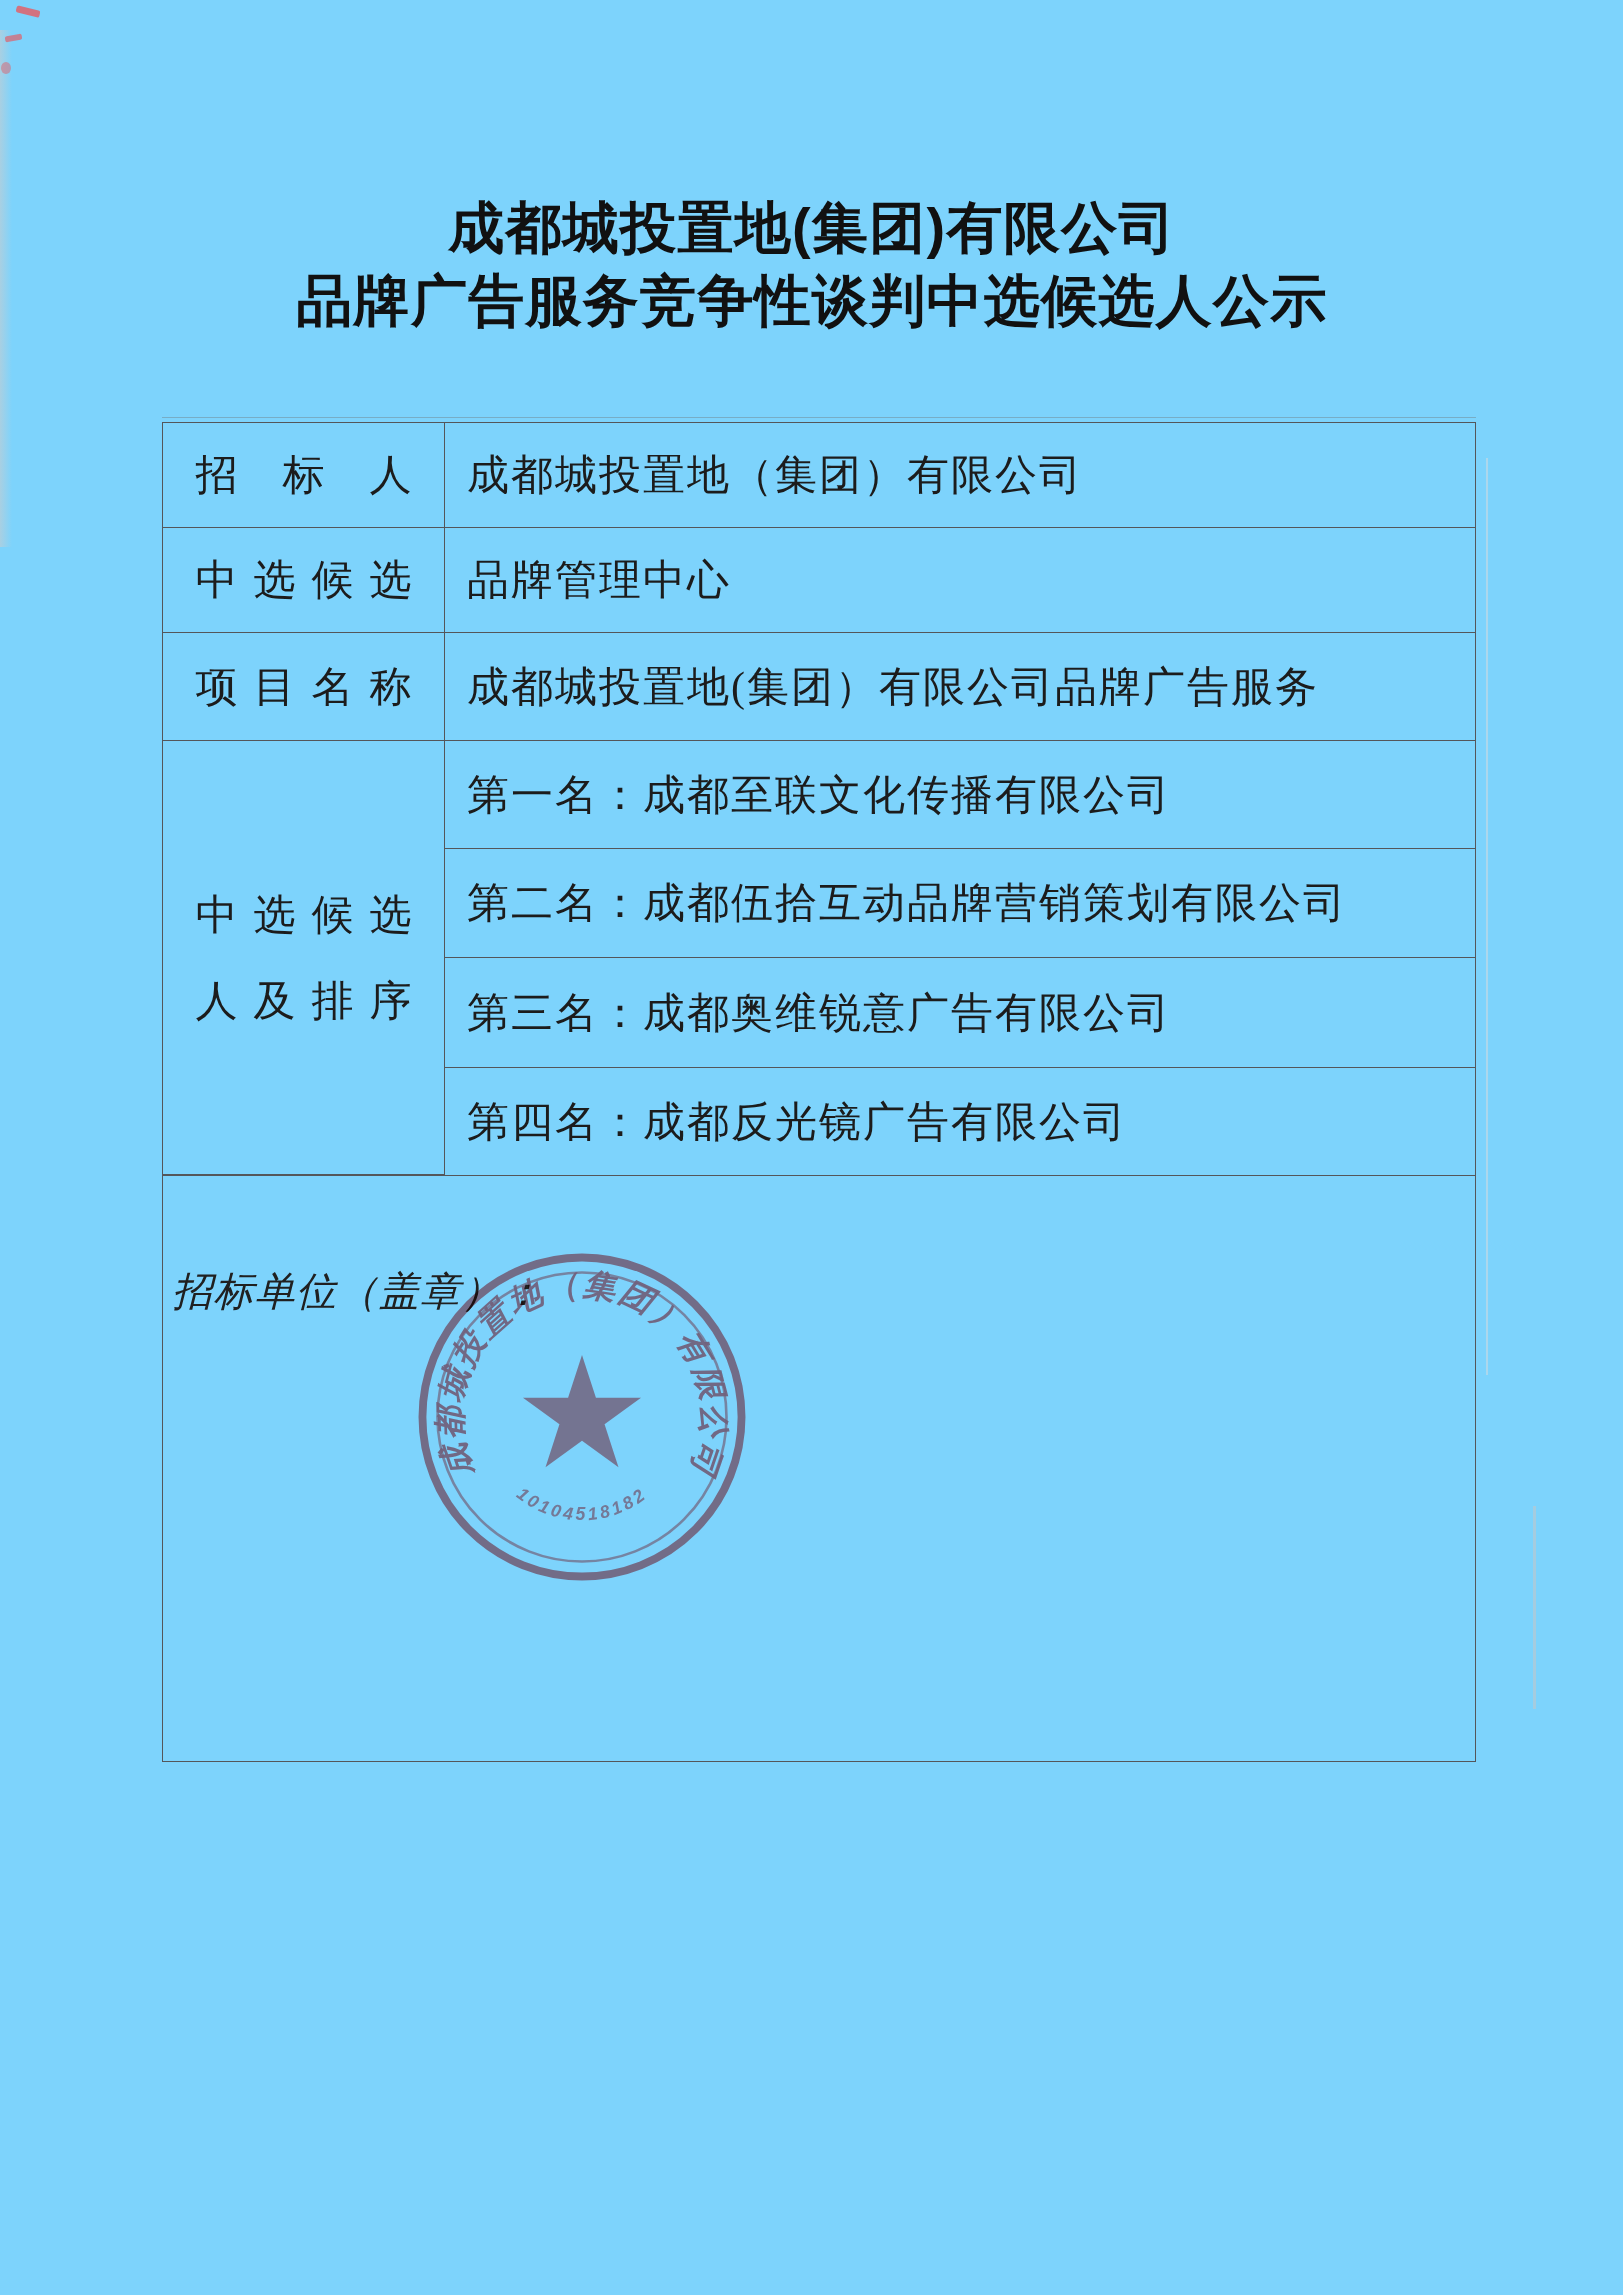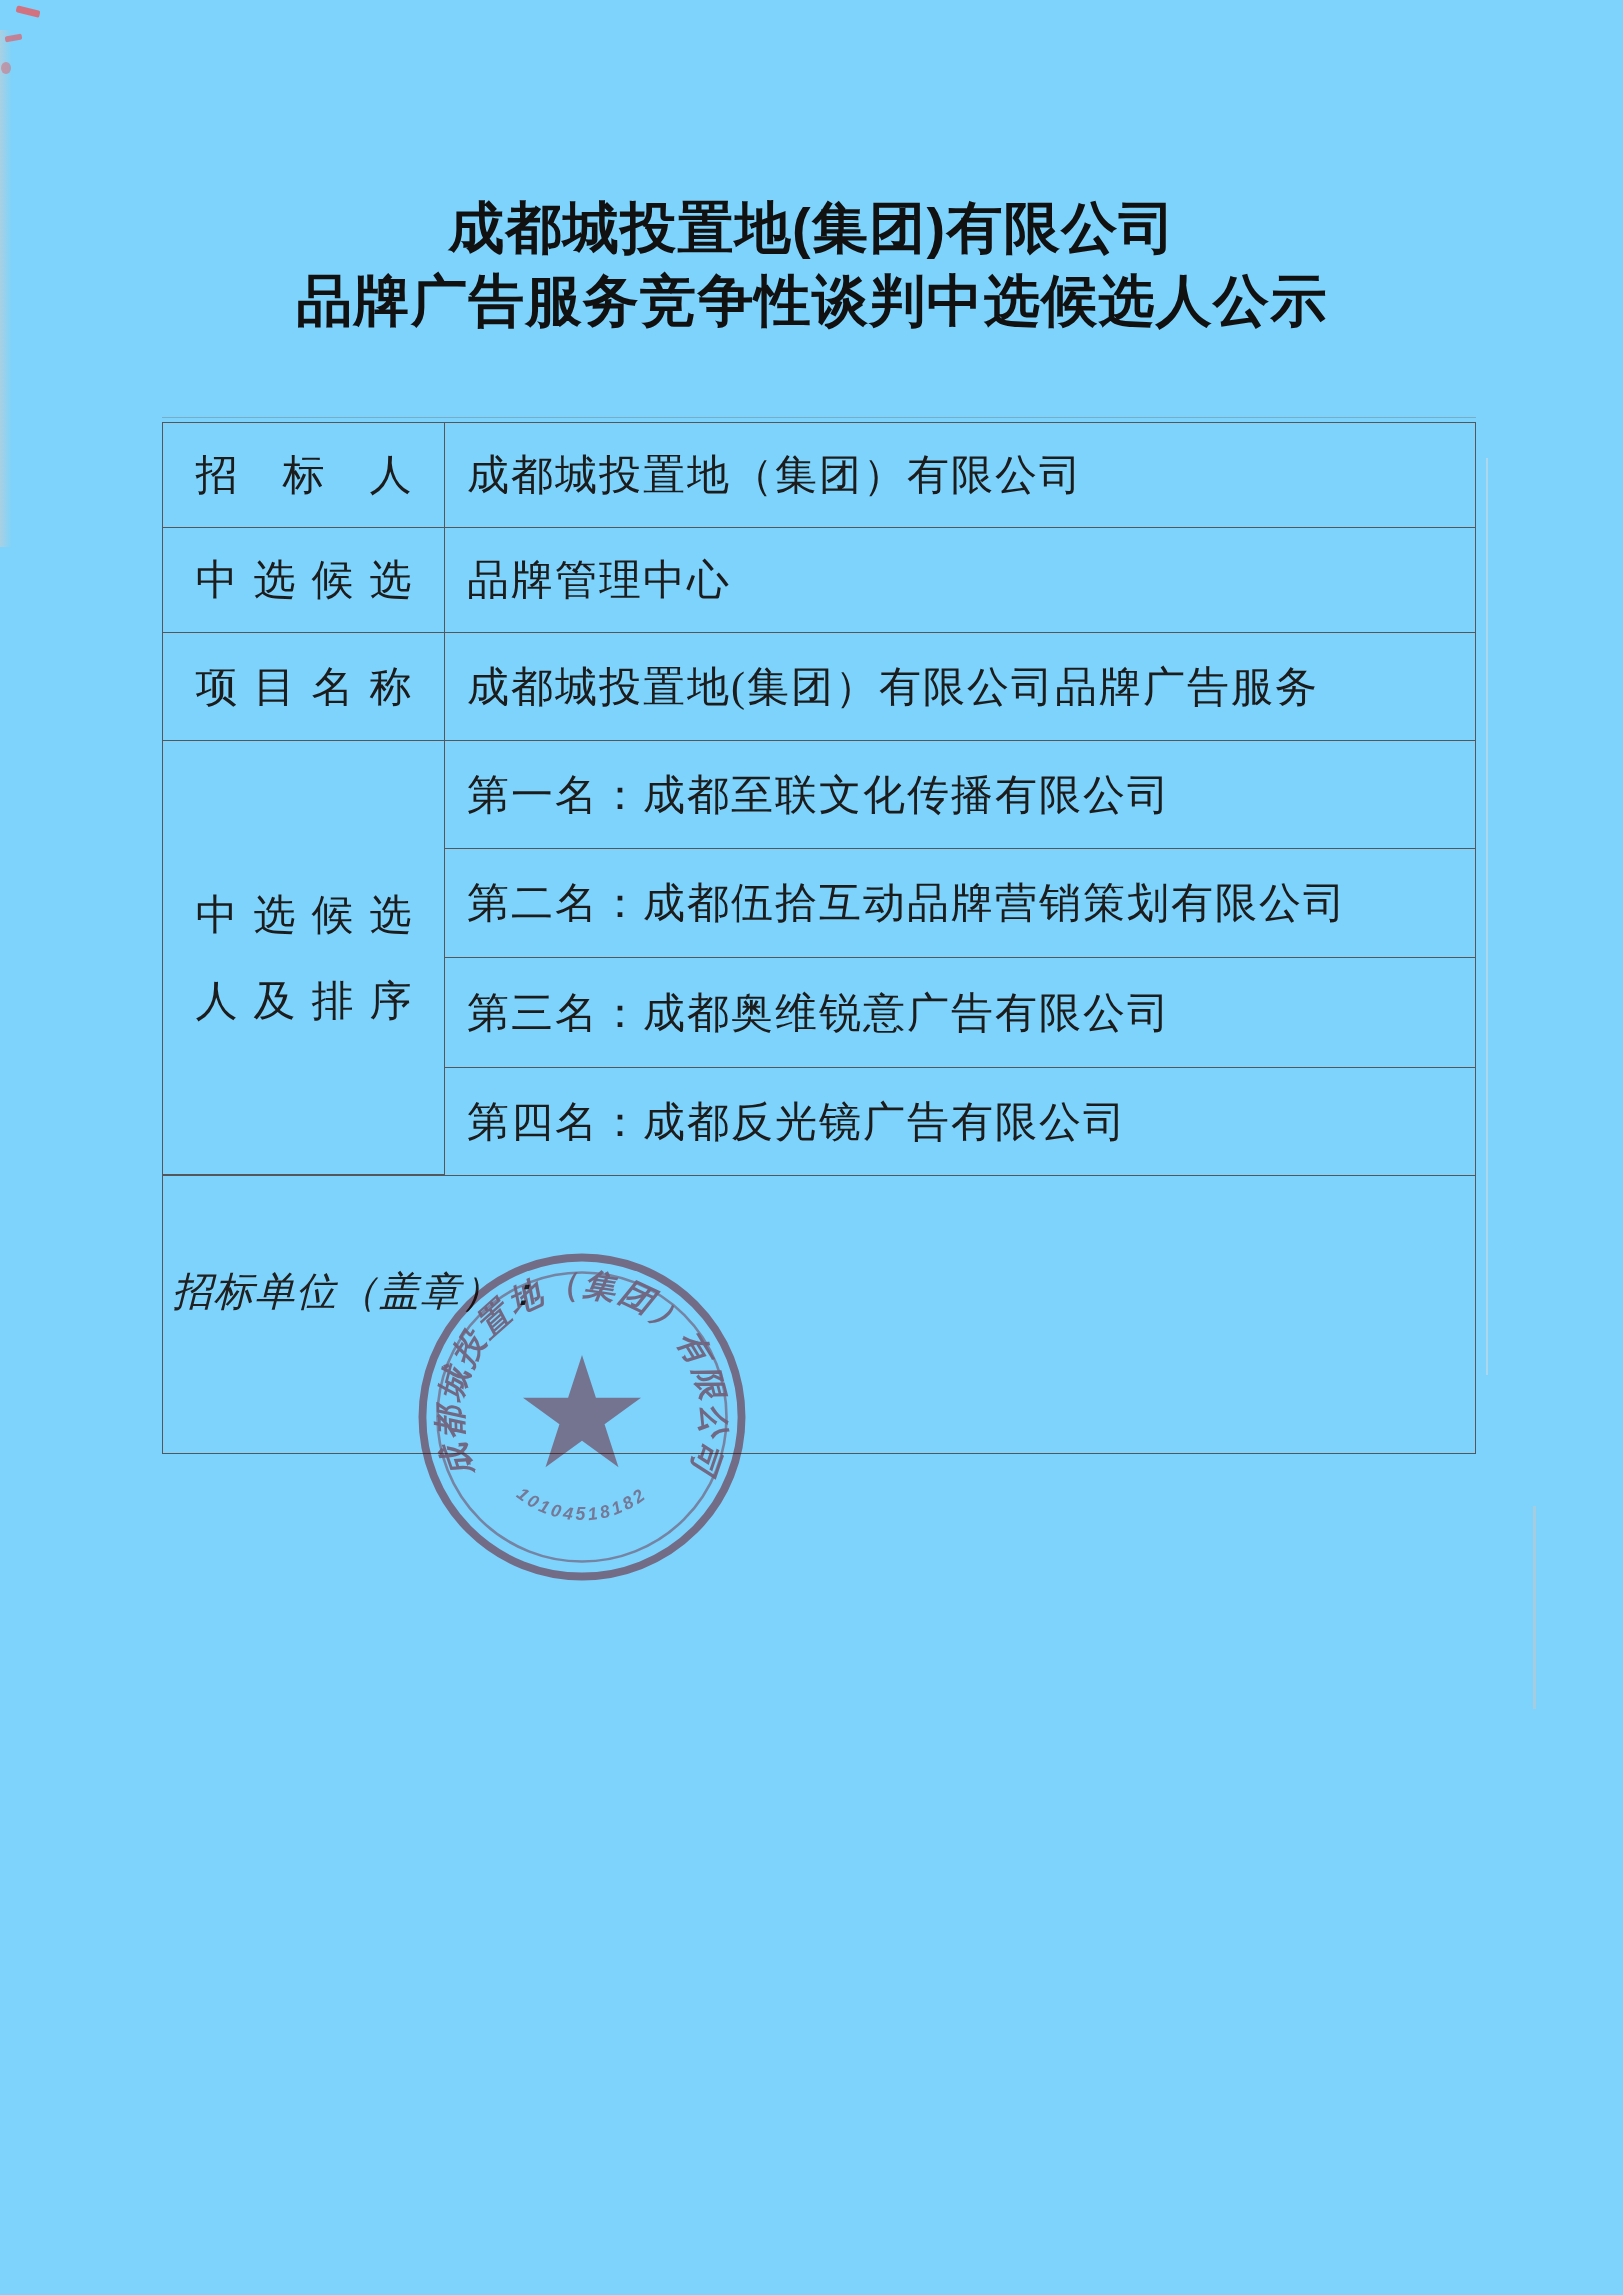--- a/index.html
+++ b/index.html
@@ -35,21 +35,21 @@
     position:absolute;top:191px;left:0;width:100%;
     text-align:center;
     font-family:"Liberation Sans","DejaVu Sans",sans-serif;
     font-weight:bold;color:#111;
     font-size:56px;line-height:73px;
     letter-spacing:1.3px;
   }
 
   
   .doc-table{
-    position:absolute;left:162px;top:422px;width:1314px;height:1032px;
+    position:absolute;left:162px;top:422px;width:1314px;height:1340px;
     border:1.3px solid #54565a;
     box-sizing:border-box;
     display:grid;
     grid-template-columns:282px 1fr;
     grid-template-rows:105px 105px 108px 108px 109px 110px 108px 1fr;
     font-size:42px;
   }
   .doc-table::before{ 
     content:"";position:absolute;left:-1.3px;right:-1.3px;top:-6.5px;height:1.3px;
     background:rgba(110,110,110,.38);

